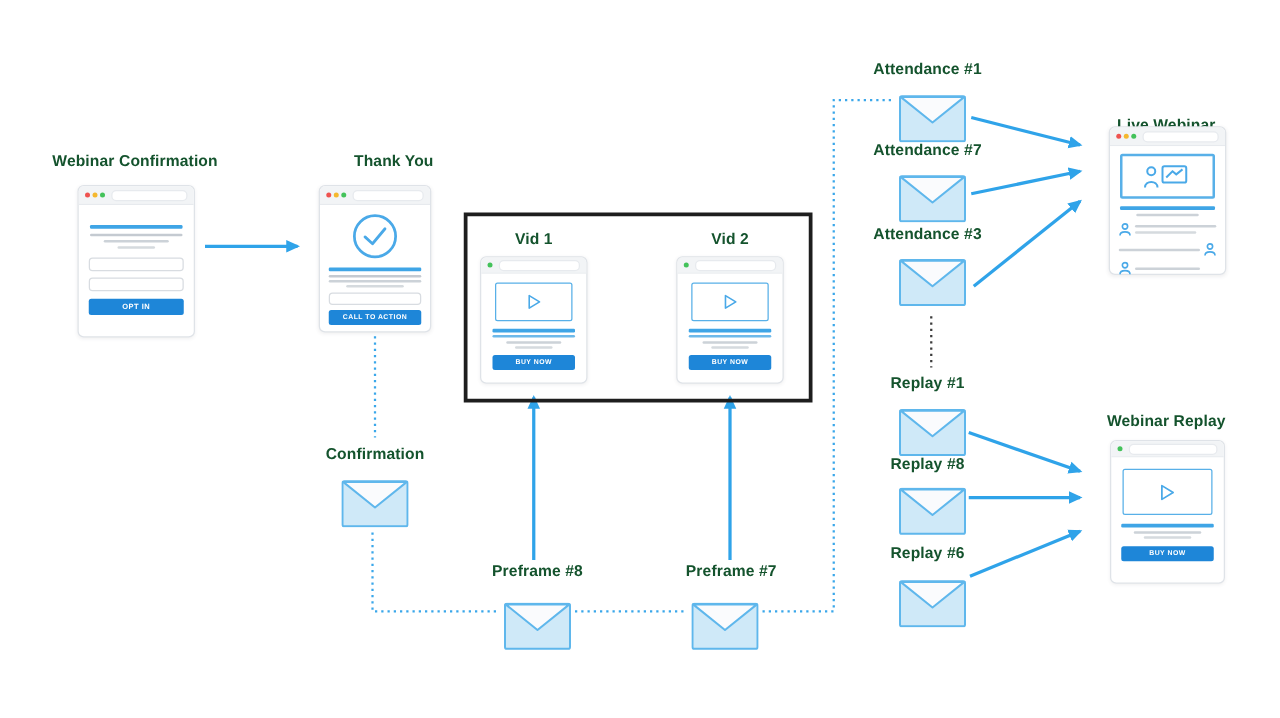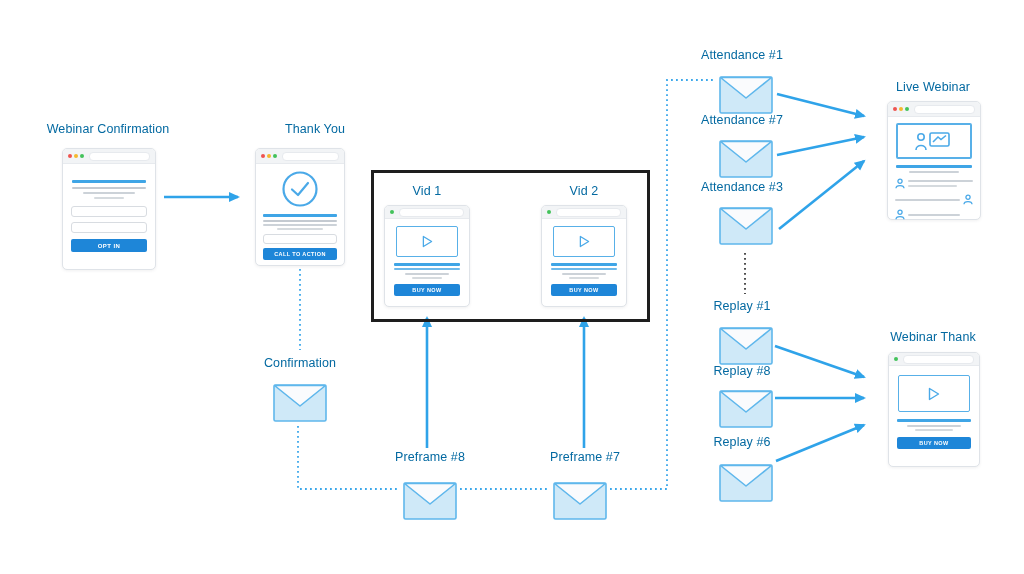--- a/index.html
+++ b/index.html
@@ -1,19 +1,19 @@
 <!DOCTYPE html>
 <html><head>
 <meta charset="utf-8">
 <style>
   html,body{margin:0;padding:0;background:#fff;}
   #canvas{position:relative;width:1024px;height:574px;background:#ffffff;overflow:hidden;
           font-family:"Liberation Sans",sans-serif;}
-  .lbl{position:absolute;transform:translateX(-50%);font-size:12.5px;font-weight:400;
-       color:#0369a1;white-space:nowrap;letter-spacing:.1px;}
+  .lbl{position:absolute;transform:translateX(-50%);font-size:12.5px;font-weight:700;
+       color:#14532d;white-space:nowrap;letter-spacing:.1px;}
   
   .mockup{position:absolute;background:#fff;border:1px solid #dfe3e8;border-radius:5px;
           box-shadow:0 1px 3px rgba(60,70,80,.08);box-sizing:border-box;}
   .mh{display:flex;align-items:center;padding:0 5px;background:#f2f4f6;
       border-bottom:1px solid #e7eaee;border-radius:4px 4px 0 0;height:14px;}
   .dot{width:4px;height:4px;border-radius:50%;margin-right:2px;flex:0 0 auto;}
   .dr{background:#ef5350;} .dy{background:#f5b82e;} .dg{background:#43c25a;}
   .pill{flex:1;height:7px;background:#fff;border:1px solid #e7eaee;border-radius:4px;margin-left:3px;}
   .mb{display:flex;flex-direction:column;align-items:center;}
   .ln{border-radius:1px;flex:0 0 auto;}
@@ -67,22 +67,22 @@
   <div class="lbl" style="left:427px;top:184px;">Vid 1</div>
   <div class="lbl" style="left:584px;top:184px;">Vid 2</div>
   <div class="lbl" style="left:430px;top:450px;">Preframe #8</div>
   <div class="lbl" style="left:585px;top:450px;">Preframe #7</div>
   <div class="lbl" style="left:742px;top:48px;">Attendance #1</div>
   <div class="lbl" style="left:742px;top:113px;">Attendance #7</div>
   <div class="lbl" style="left:742px;top:180px;">Attendance #3</div>
   <div class="lbl" style="left:742px;top:299px;">Replay #1</div>
   <div class="lbl" style="left:742px;top:364px;">Replay #8</div>
   <div class="lbl" style="left:742px;top:435px;">Replay #6</div>
-  <div class="lbl" style="left:933px;top:80px;">Live Webinar</div>
-  <div class="lbl" style="left:933px;top:330px;">Webinar Thank</div>
+  <div class="lbl" style="left:933px;top:93px;">Live Webinar</div>
+  <div class="lbl" style="left:933px;top:330px;">Webinar Replay</div>
 
   <div class="mockup" style="left:62px;top:148px;width:94px;height:122px;">
     <div class="mh">
       <span class="dot dr"></span>
       <span class="dot dy"></span>
       <span class="dot dg"></span>
       <span class="pill"></span>
     </div>
     <div class="mb" style="padding-top:16px;">
       <div class="ln" style="width:74px;height:3px;background:#3fa5e6;"></div>

